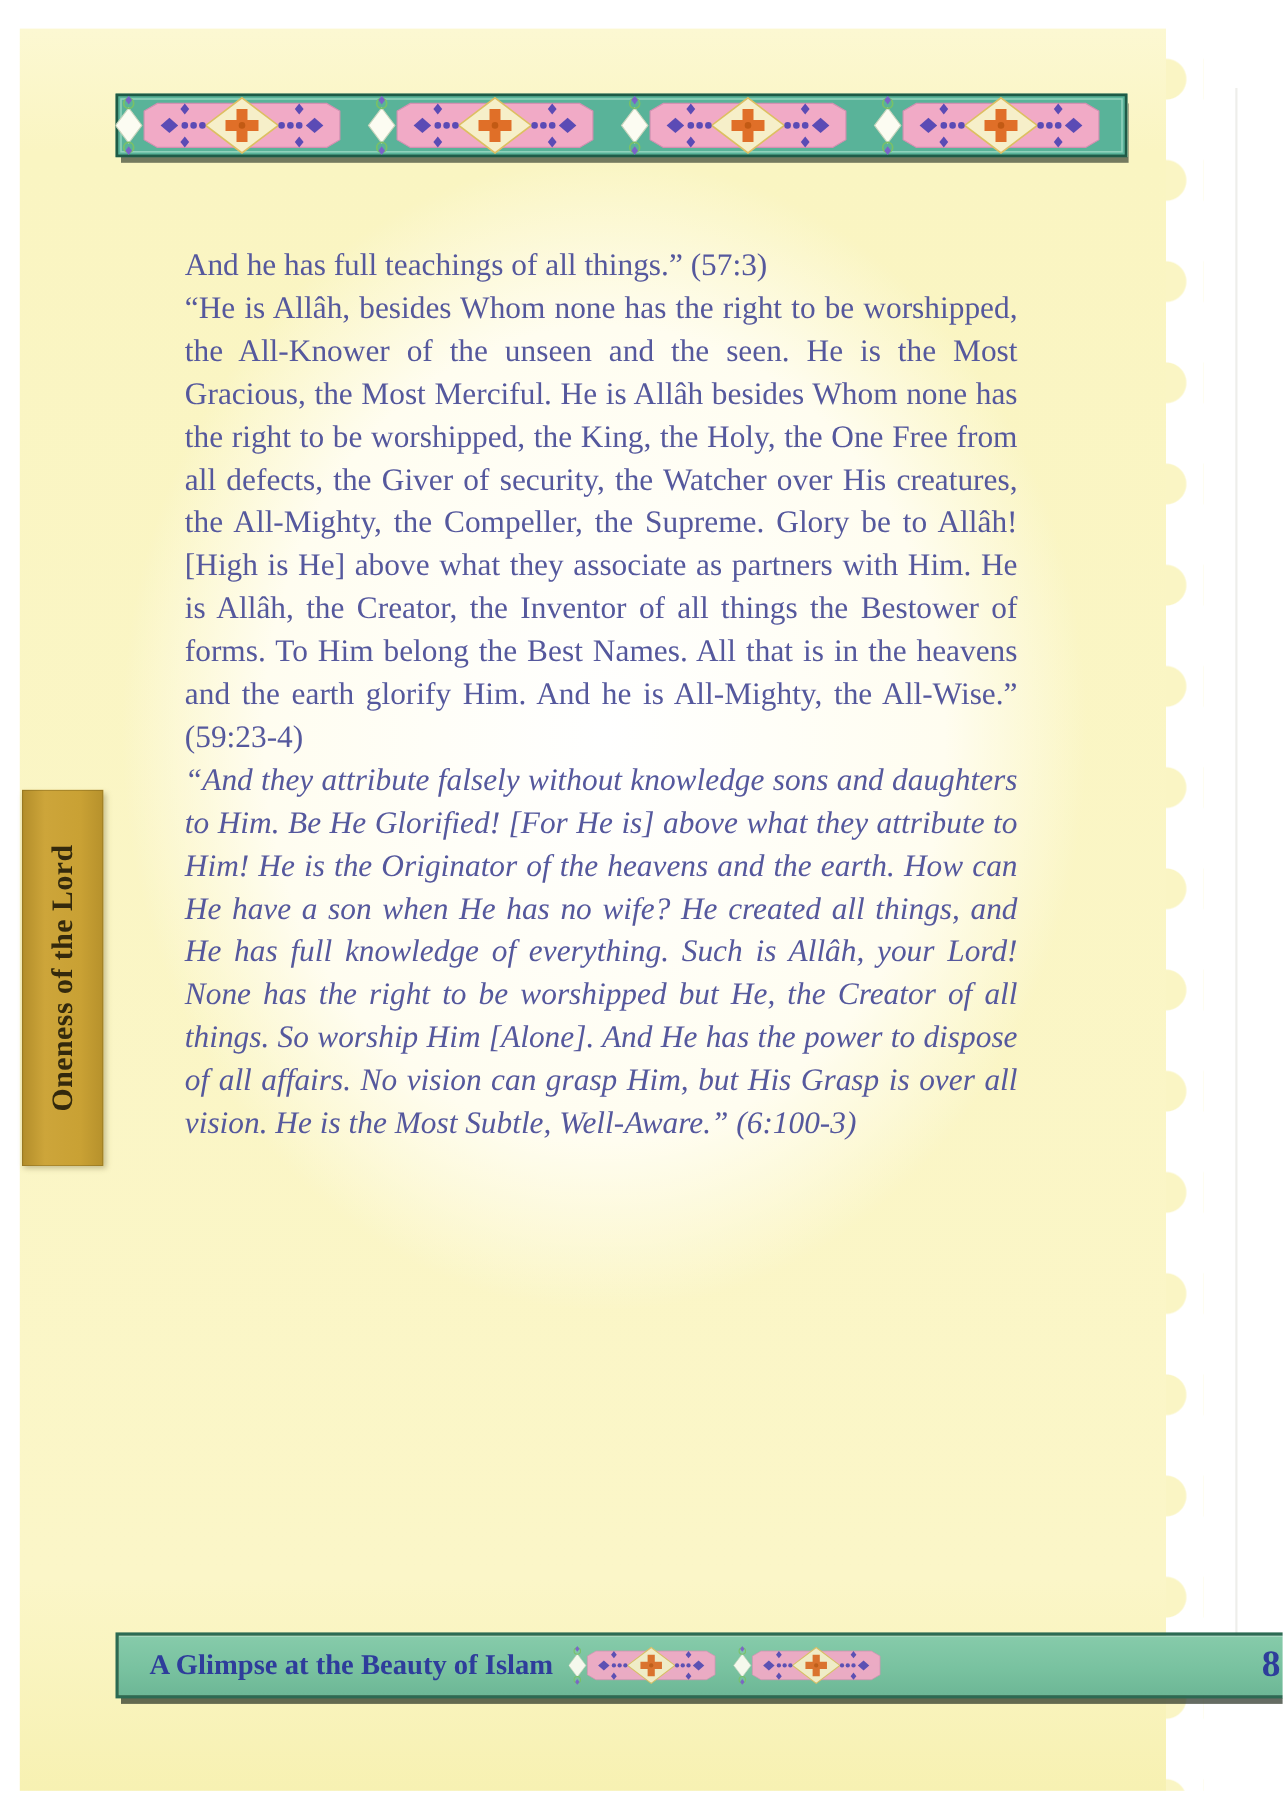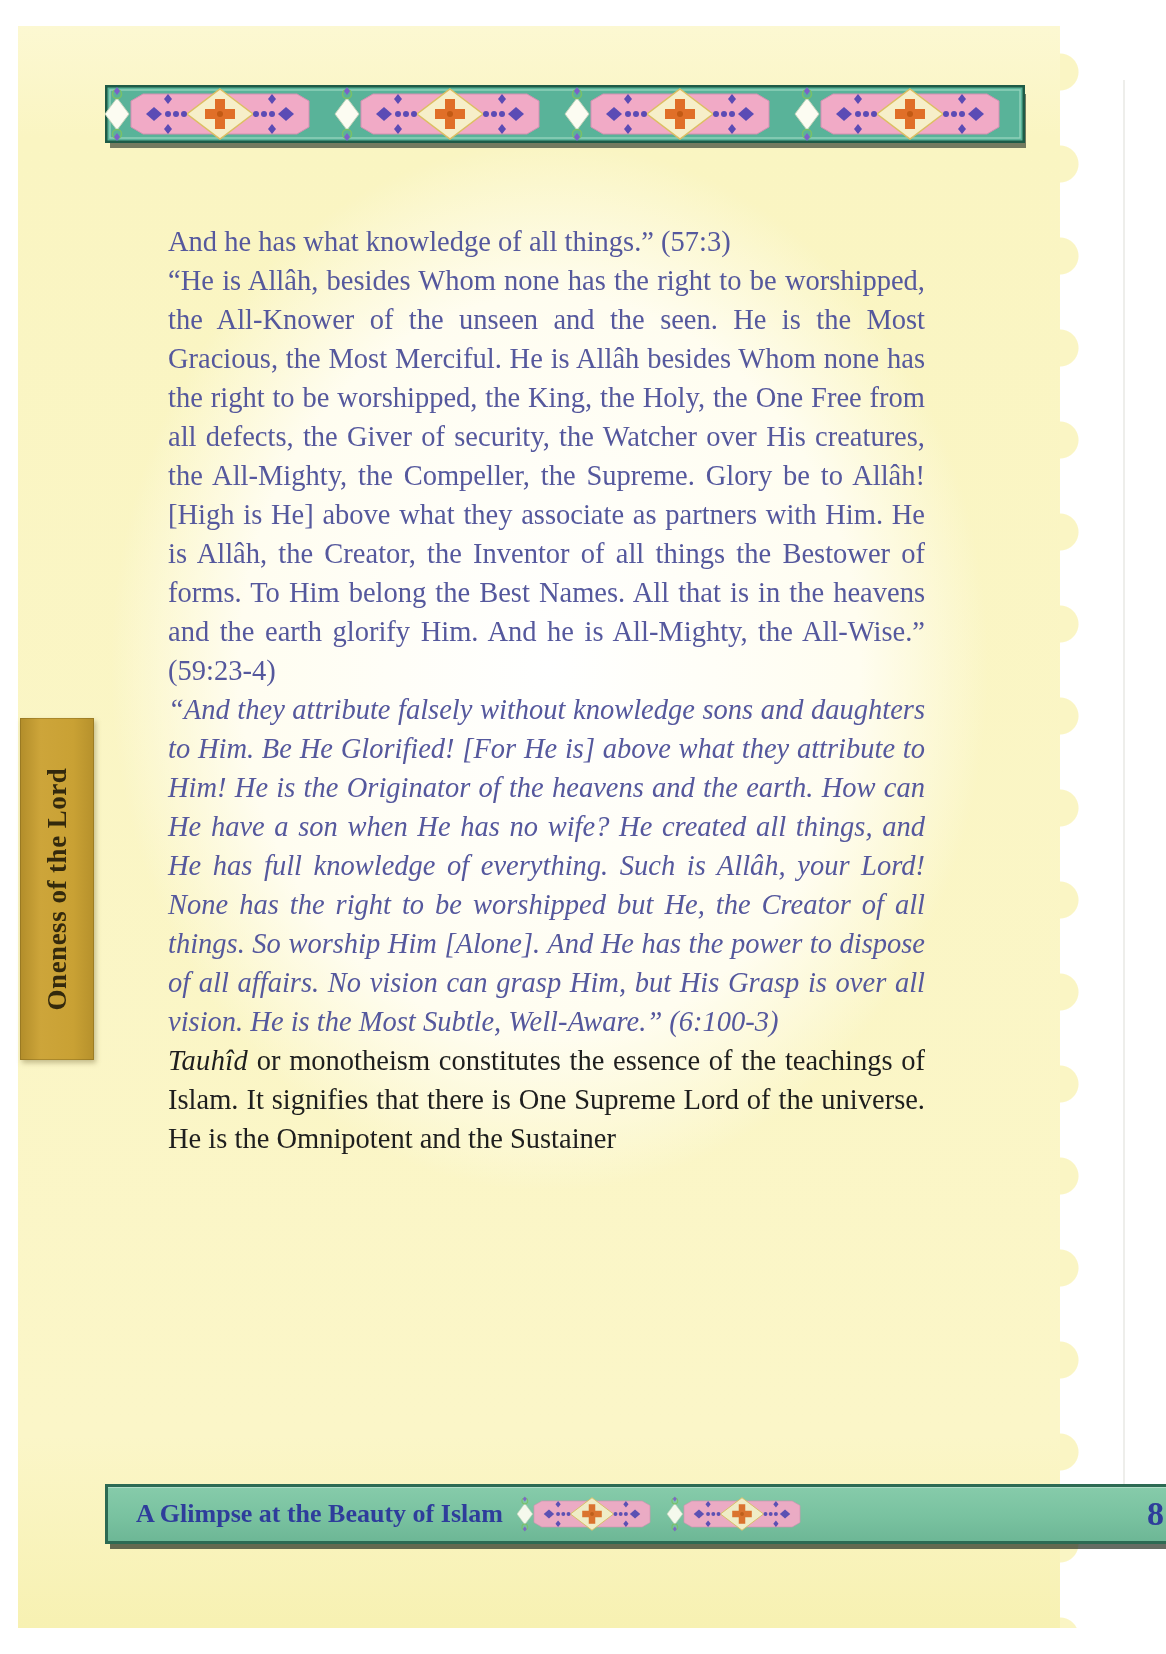--- a/index.html
+++ b/index.html
@@ -119,24 +119,23 @@
     <use href="#ornUnit" xlink:href="#ornUnit" x="460" y="0"></use>
     <use href="#ornUnit" xlink:href="#ornUnit" x="690" y="0"></use>
   </svg>
 </div>
 
 <div class="tab">
   <span class="tab-text">Oneness of the Lord</span>
 </div>
 
 <div class="content">
-  <p class="p-first">And he has what knowledge of all things.” (57:3)</p>
+  <p class="p-first">And he has full teachings of all things.” (57:3)</p>
   <p class="p-quote1">“He is Allâh, besides Whom none has the right to be worshipped, the All-Knower of the unseen and the seen. He is the Most Gracious, the Most Merciful. He is Allâh besides Whom none has the right to be worshipped, the King, the Holy, the One Free from all defects, the Giver of security, the Watcher over His creatures, the All-Mighty, the Compeller, the Supreme. Glory be to Allâh! [High is He] above what they associate as partners with Him. He is Allâh, the Creator, the Inventor of all things the Bestower of forms. To Him belong the Best Names. All that is in the heavens and the earth glorify Him. And he is All-Mighty, the All-Wise.” (59:23-4)</p>
   <p class="p-quote2">“And they attribute falsely without knowledge sons and daughters to Him. Be He Glorified! [For He is] above what they attribute to Him! He is the Originator of the heavens and the earth. How can He have a son when He has no wife? He created all things, and He has full knowledge of everything. Such is Allâh, your Lord! None has the right to be worshipped but He, the Creator of all things. So worship Him [Alone]. And He has the power to dispose of all affairs. No vision can grasp Him, but His Grasp is over all vision. He is the Most Subtle, Well-Aware.” (6:100-3)</p>
-  <p class="p-closing"><i>Tauhîd</i><span> or monotheism constitutes the essence of the teachings of Islam. It signifies that there is One Supreme Lord of the universe. He is the Omnipotent and the Sustainer</span></p>
 </div>
 
 <div class="footer">
   <span class="footer-title">A Glimpse at the Beauty of Islam</span>
   <svg class="footer-ornament" width="300" height="38" viewBox="0 0 460 58">
     <use href="#ornUnit" xlink:href="#ornUnit" x="0" y="0"></use>
     <use href="#ornUnit" xlink:href="#ornUnit" x="230" y="0"></use>
   </svg>
   <span class="footer-spacer"></span>
   <span class="page-num">8</span>

